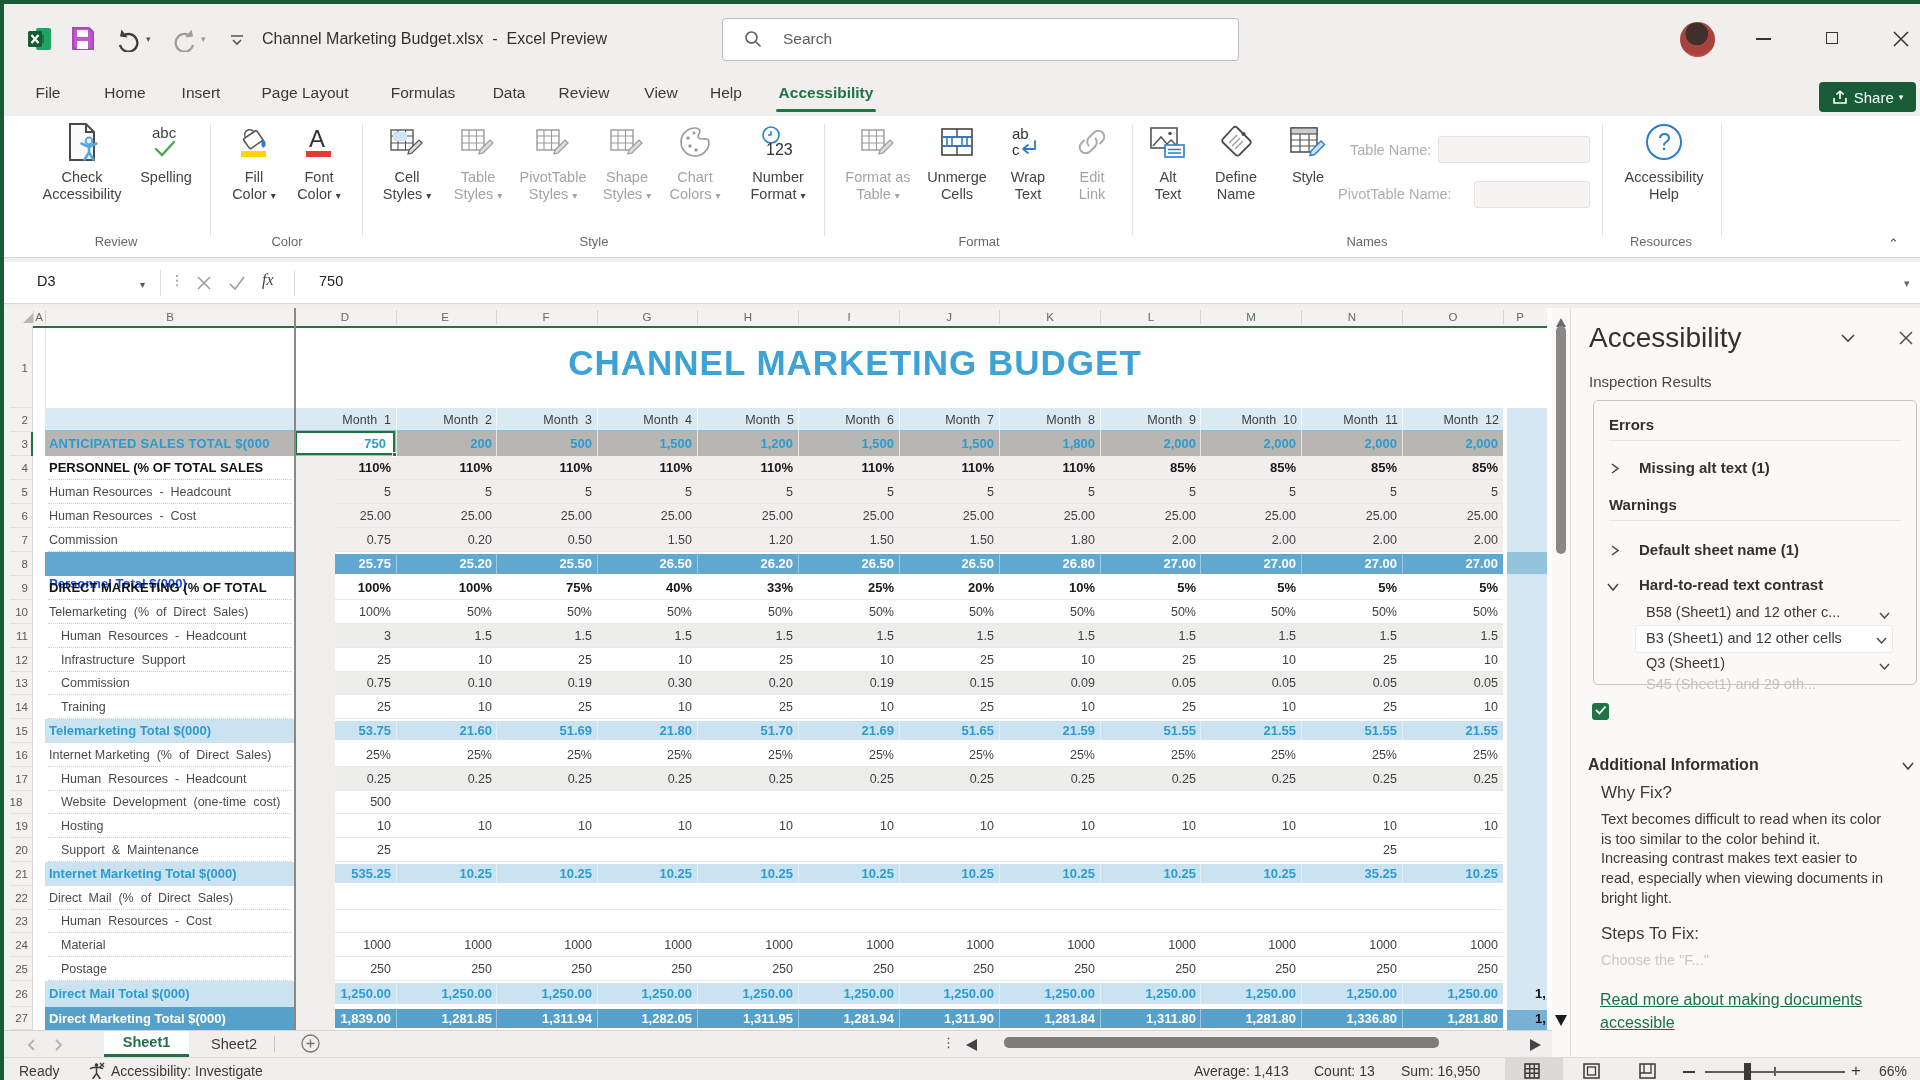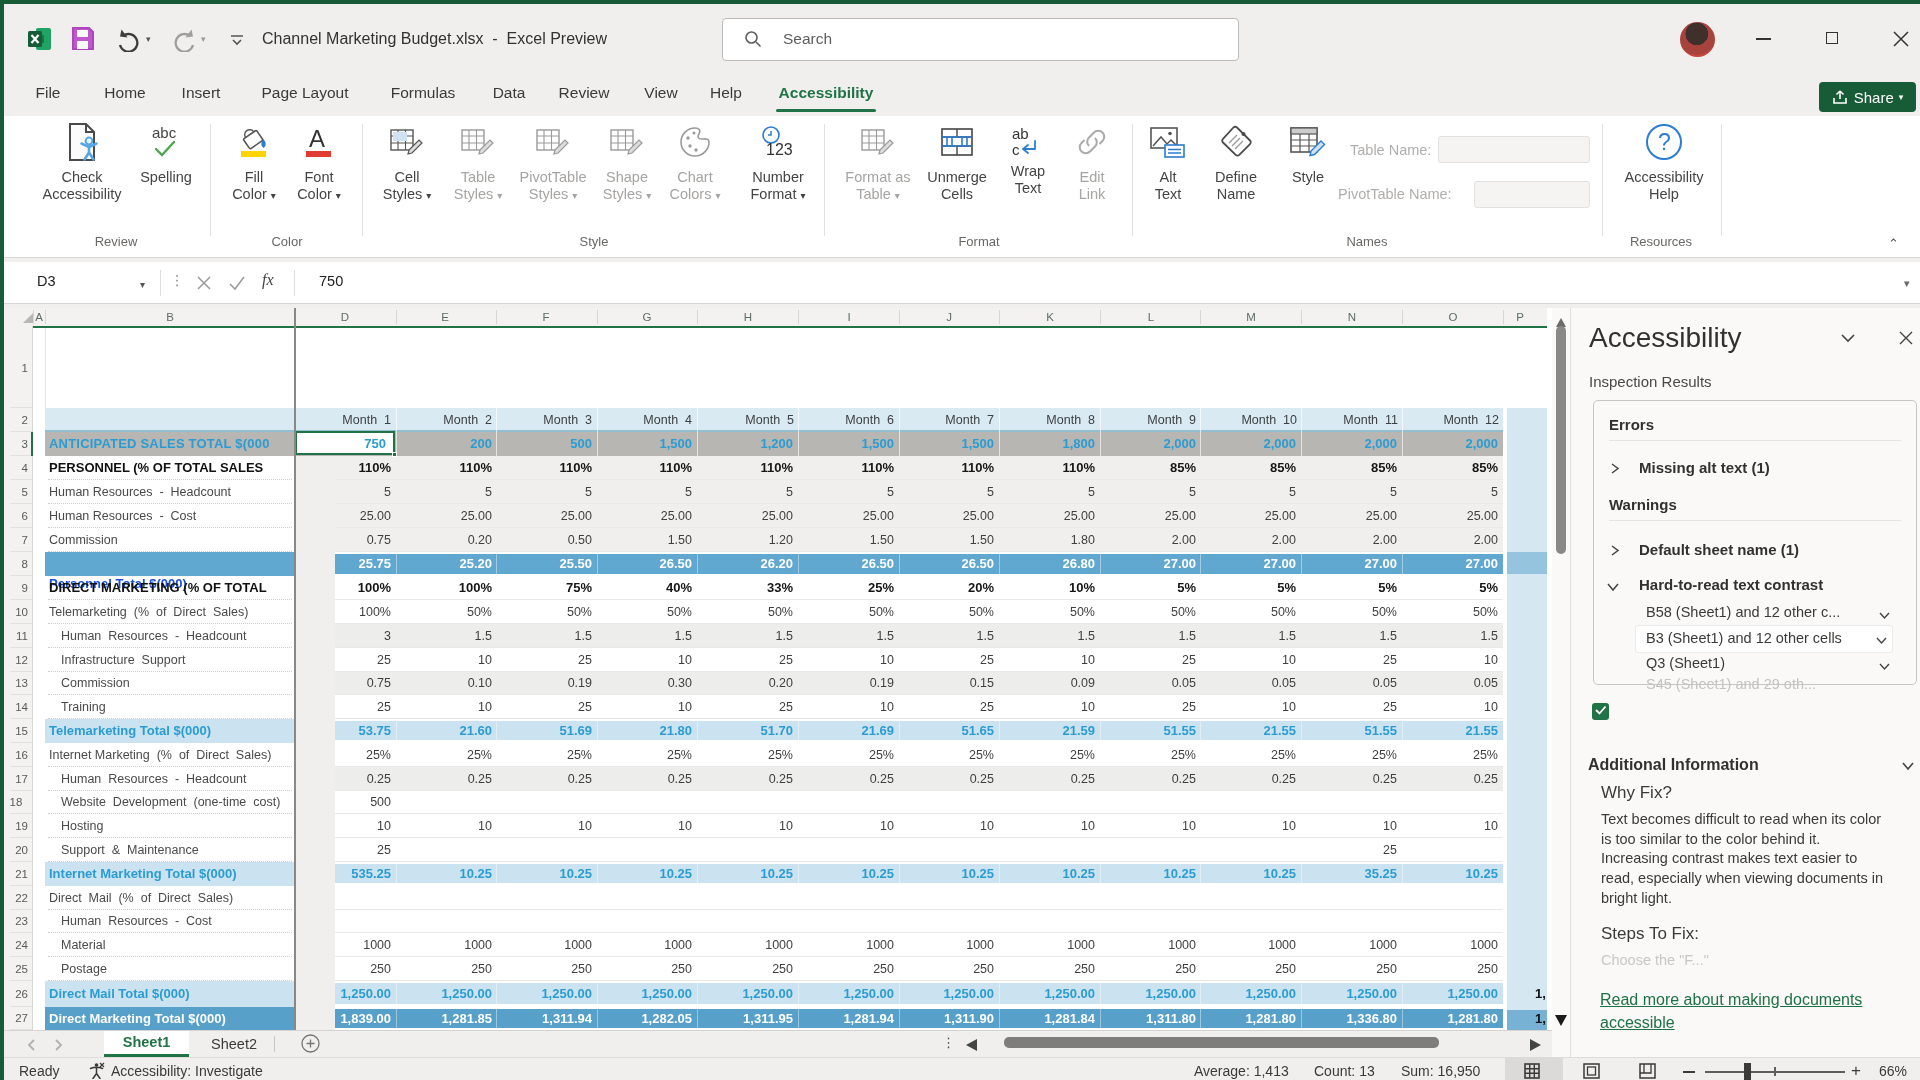--- a/index.html
+++ b/index.html
@@ -191,21 +191,21 @@
       <div style="margin-top:6px;font-size:14.5px;color:#444;line-height:19px;">Unmerge<div style="margin-top:-2px;">Cells</div></div>
     </div>
 <div style="position:absolute;left:992px;top:118px;width:64px;text-align:center;">
       <div style="height:40px;display:flex;align-items:center;justify-content:center;">
         <svg width="38" height="34" viewBox="0 0 38 34" style="">
           <text x="3" y="14" font-family="Liberation Sans" font-size="15" fill="#333">ab</text>
           <text x="3" y="30" font-family="Liberation Sans" font-size="15" fill="#333">c</text>
           <path d="M14 24 h12 v-8 M14 24 l5 -4 M14 24 l5 4" fill="none" stroke="#2b7cd3" stroke-width="1.8" stroke-linejoin="round" stroke-linecap="round"></path>
         </svg>
       </div>
-      <div style="font-size:14.5px;color:#444;line-height:19px;">Wrap<div style="margin-top:-2px;">Text</div></div>
+      <div style="margin-top:6px;font-size:14.5px;color:#444;line-height:19px;">Wrap<div style="margin-top:-2px;">Text</div></div>
     </div>
 <div style="position:absolute;left:1056px;top:118px;width:64px;text-align:center;">
       <div style="height:40px;display:flex;align-items:center;justify-content:center;">
         <svg width="38" height="30" viewBox="0 0 38 30" style="">
           <path d="M16 19 a6 6 0 0 1 0 -8.5 l5 -5 a6 6 0 0 1 8.5 8.5 l-3 3 M22 11 a6 6 0 0 1 0 8.5 l-5 5 a6 6 0 0 1 -8.5 -8.5 l3 -3" fill="none" stroke="#aaa" stroke-width="2"></path>
         </svg>
       </div>
       <div style="margin-top:6px;font-size:14.5px;color:#a6a4a2;line-height:19px;">Edit<div style="margin-top:-2px;">Link</div></div>
     </div>
 <div style="position:absolute;left:1132px;top:118px;width:64px;text-align:center;">
@@ -368,20 +368,21 @@
 <div style="position:absolute;left:0px;top:929px;width:24px;height:24px;line-height:24px;text-align:right;font-size:11.5px;color:#5a5a5a;">24</div>
 <div style="position:absolute;left:6px;top:952px;width:22px;height:1px;background:#e2e1e0;"></div>
 <div style="position:absolute;left:0px;top:953px;width:24px;height:24px;line-height:24px;text-align:right;font-size:11.5px;color:#5a5a5a;">25</div>
 <div style="position:absolute;left:6px;top:976px;width:22px;height:1px;background:#e2e1e0;"></div>
 <div style="position:absolute;left:0px;top:977px;width:24px;height:26px;line-height:26px;text-align:right;font-size:11.5px;color:#5a5a5a;">26</div>
 <div style="position:absolute;left:6px;top:1002px;width:22px;height:1px;background:#e2e1e0;"></div>
 <div style="position:absolute;left:0px;top:1003px;width:24px;height:23px;line-height:23px;text-align:right;font-size:11.5px;color:#5a5a5a;">27</div>
 <div style="position:absolute;left:6px;top:1025px;width:22px;height:1px;background:#e2e1e0;"></div>
 <div style="position:absolute;left:27px;top:428px;width:2px;height:24px;background:#217346;"></div>
 <div id="grid" style="left:0;top:0;width:1548px;height:1026px;overflow:hidden;">
+<div style="position:absolute;left:851px;top:339px;transform:translateX(-50%);white-space:nowrap;font-size:35px;font-weight:bold;letter-spacing:1px;color:#3ea2d4;">CHANNEL MARKETING BUDGET</div>
 <div style="position:absolute;left:291px;top:452px;width:40px;height:574px;background:#f0efee;"></div>
 <div style="position:absolute;left:41px;top:404px;width:1502px;height:24px;background:#d9eaf3;border-bottom:2px solid #93bed2;"></div>
 <div style="position:absolute;left:41px;top:428px;width:1502px;height:24px;background:#b7b6b3;"></div>
 <div style="position:absolute;left:331px;top:452px;width:1212px;height:24px;background:#f0efee;"></div>
 <div style="position:absolute;left:331px;top:476px;width:1212px;height:24px;background:#f0efee;"></div>
 <div style="position:absolute;left:331px;top:500px;width:1212px;height:24px;background:#f0efee;"></div>
 <div style="position:absolute;left:331px;top:524px;width:1212px;height:24px;background:#f0efee;"></div>
 <div style="position:absolute;left:41px;top:548px;width:250px;height:24px;background:#61a8d0;"></div>
 <div style="position:absolute;left:331px;top:550px;width:1212px;height:20px;background:#61a8d0;"></div>
 <div style="position:absolute;left:331px;top:620px;width:1212px;height:24px;background:#ededec;"></div>

